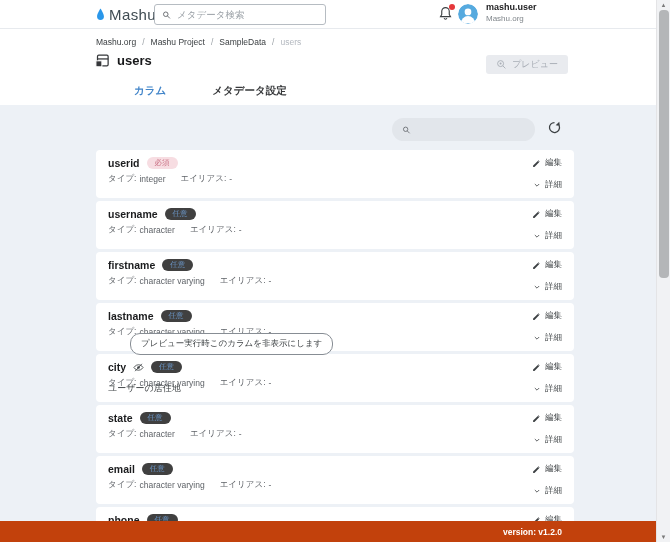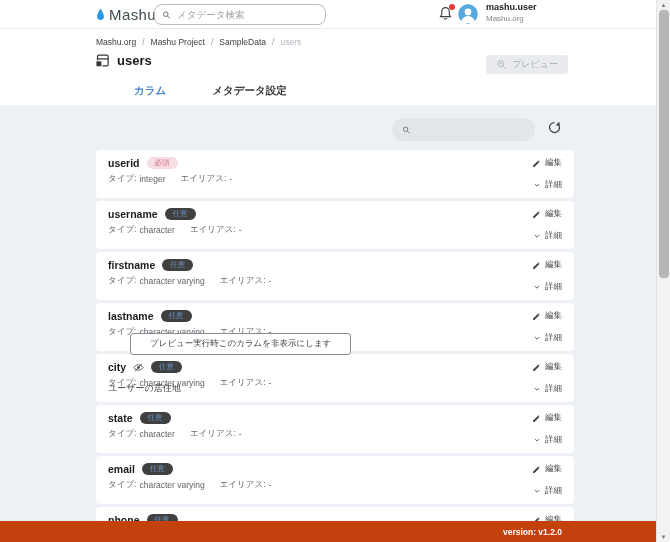--- a/index.html
+++ b/index.html
@@ -8,21 +8,21 @@
     position:relative; overflow:hidden; background:#ffffff;
     font-family:"Liberation Sans","DejaVu Sans",sans-serif; color:#202124;
   }
 
   
   .app-header { position:absolute; top:0; left:0; width:670px; height:29px;
     background:#fff; border-bottom:1px solid #e7eaee; z-index:3; }
   .logo { position:absolute; left:95px; top:4px; height:20px; display:flex; align-items:center; gap:3px; }
   .logo-text { font-size:15px; color:#3f4b52; letter-spacing:.4px; }
   .global-search { position:absolute; left:154px; top:4px; width:172px; height:21px;
-    border:1px solid #b6bcc2; border-radius:8px; background:#fff;
+    border:1px solid #b6bcc2; border-radius:3px; background:#fff;
     display:flex; align-items:center; padding:0 7px; gap:6px; }
   .global-search input { border:none; outline:none; width:100%; font-size:9.5px; color:#333;
     font-family:inherit; background:transparent; }
   .global-search input::placeholder { color:#9aa0a6; }
   .bell-wrap { position:absolute; left:438px; top:5px; width:17px; height:18px; cursor:pointer; }
   .bell-dot { position:absolute; top:-1px; right:0; width:6px; height:6px; border-radius:50%; background:#e5383b; }
   .avatar { position:absolute; left:458px; top:4px; width:20px; height:20px; border-radius:50%;
     overflow:hidden; cursor:pointer; }
   .user-meta { position:absolute; left:486px; top:3px; line-height:1; }
   .user-name { font-size:9px; font-weight:bold; color:#1d1d1f; }
@@ -71,21 +71,21 @@
   .gap10 { display:inline-block; width:9px; }
   .card-desc { position:absolute; bottom:7px; left:12px; font-size:9px; color:#3c4043;margin-top:16px; }
   .row-action { position:absolute; right:12px; display:flex; align-items:center; gap:4px;
     font-size:8.5px; color:#3c4043; cursor:pointer; background:transparent; border:none;
     font-family:inherit; }
   .edit-btn { top:7px; }
   .detail-btn { bottom:7px; }
   .eye-off { display:flex; align-items:center; cursor:pointer; }
 
   .tooltip { position:absolute; left:130px; top:228px; background:#fff;
-    border:1px solid #878d94; border-radius:3px; padding:4px 19px; font-size:8.5px;
+    border:1px solid #878d94; border-radius:10px; padding:4px 10px; font-size:8.5px;
     color:#3c4043; white-space:nowrap; z-index:5; }
 
   
   .app-footer { position:absolute; left:0; top:521px; width:656px; height:21px;
     background:#c2410c; z-index:6;padding-left:44px; }
   .version { position:absolute; right:94px; top:6px; font-size:8.5px; color:#fff; font-weight:bold; }
 
   
   .scrollbar { position:absolute; right:0; top:0; width:14px; height:542px;
     background:#f1f2f4; border-left:1px solid #e4e4e6; z-index:10; }

